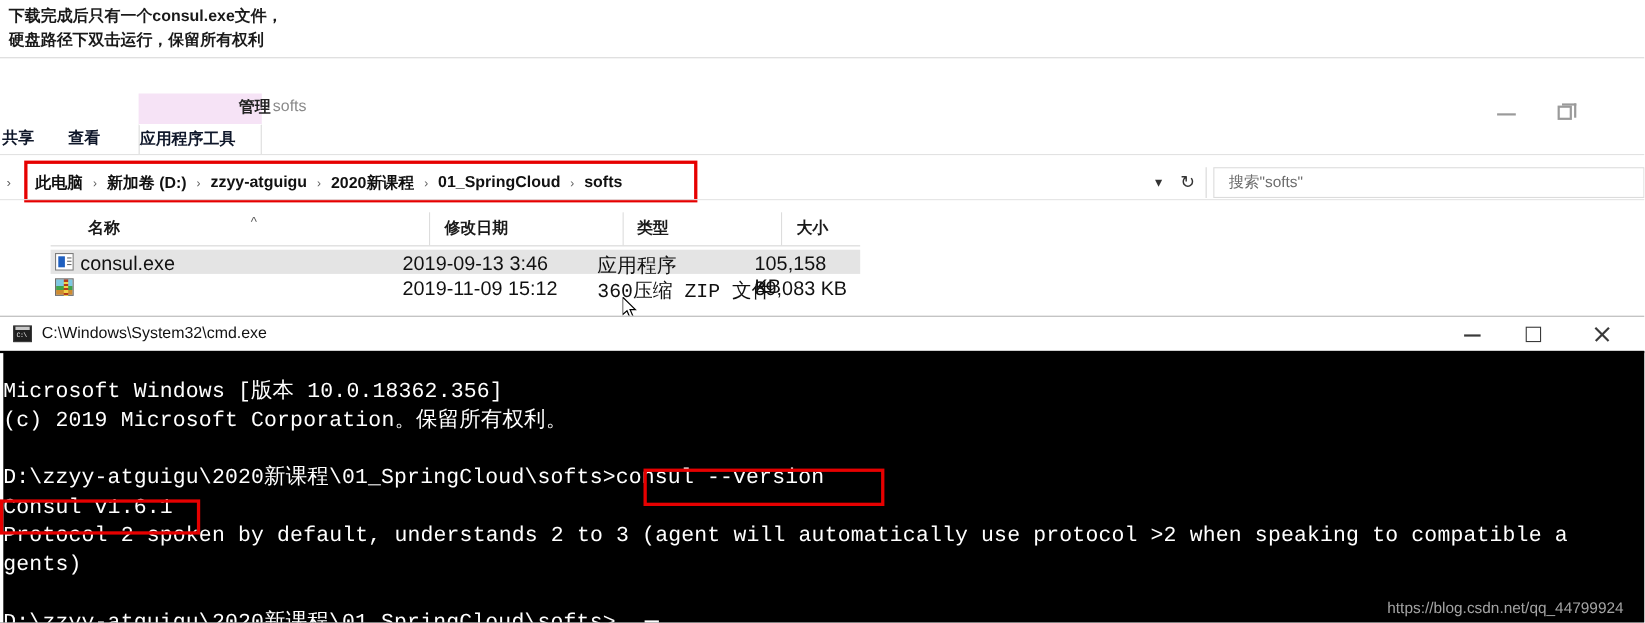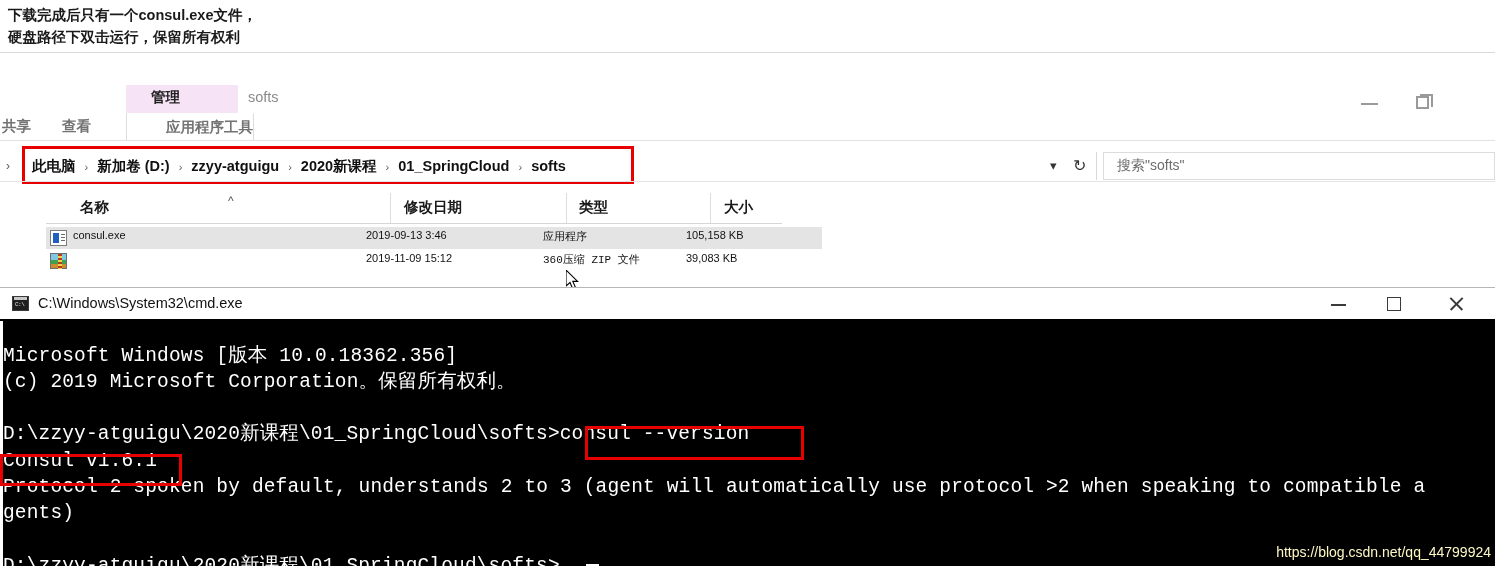--- a/index.html
+++ b/index.html
@@ -61,49 +61,48 @@
     top: 30px;
     width: 112px;
     height: 28px;
     background: #f6e3f6;
   }
   #ctx-band-label {
     position: absolute;
     left: 126px;
     top: 33px;
     width: 120px;
-    text-align: left;
+    text-align: right;
     font-size: 14.5px;
     color: #222;
     font-weight: 600;
-    padding-left: 25px;
   }
   #ctx-title {
     position: absolute;
     left: 248px;
     top: 34px;
     font-size: 14.5px;
     color: #8a8a8a;
   }
 
   .ribbon-tab {
     position: absolute;
     top: 58px;
     height: 27px;
     font-size: 14.5px;
-    color: #737373;
+    color: #0f172a;
     line-height: 27px;
     font-weight: 600;
   }
   #tab-share  { left: 2px; }
   #tab-view   { left: 62px; }
   #tab-apptools {
     left: 126px;
-    width: 128px;
-    text-align: right;
+    width: 112px;
+    text-align: left;
     background: #ffffff;
     border-left: 1px solid #dcdcdc;
     border-right: 1px solid #dcdcdc;
     border-top: 1px solid #ffffff;
     box-sizing: border-box;
   }
 
   
   .winbtn-exp {
     position: absolute;
@@ -302,23 +301,22 @@
     width: 736px;
     height: 1px;
     background: #d6d6d6;
   }
 
   .file-row {
     position: absolute;
     left: 46px;
     width: 736px;
     height: 22px;
-    font-size: 11px;
+    font-size: 18px;
     color: #111;
-    padding-left: 40px;
   }
   #row-0 { top: 34px; background: #e4e4e4; }
   #row-1 { top: 57px; background: transparent; }
   .f-icon {
     position: absolute;
     left: 4px;
     top: 3px;
     width: 17px;
     height: 16px;
   }
@@ -538,24 +536,24 @@
     top: 133px;
     width: 182px;
     height: 32px;
     border: 3px solid #e60000;
     box-sizing: border-box;
     pointer-events: none;
   }
 
   #watermark {
     position: absolute;
-    right: 4px;
+    right: 19px;
     bottom: 8px;
     font-size: 14px;
-    color: #fef9c3;
+    color: #a3a3a3;
   }
 </style>
 </head>
 <body>
 
 <div id="note"><span>下载完成后只有一个consul.exe文件，</span>
 <span>硬盘路径下双击运行，保留所有权利</span></div>
 <div id="note-divider"></div>
 
 <div id="explorer">

